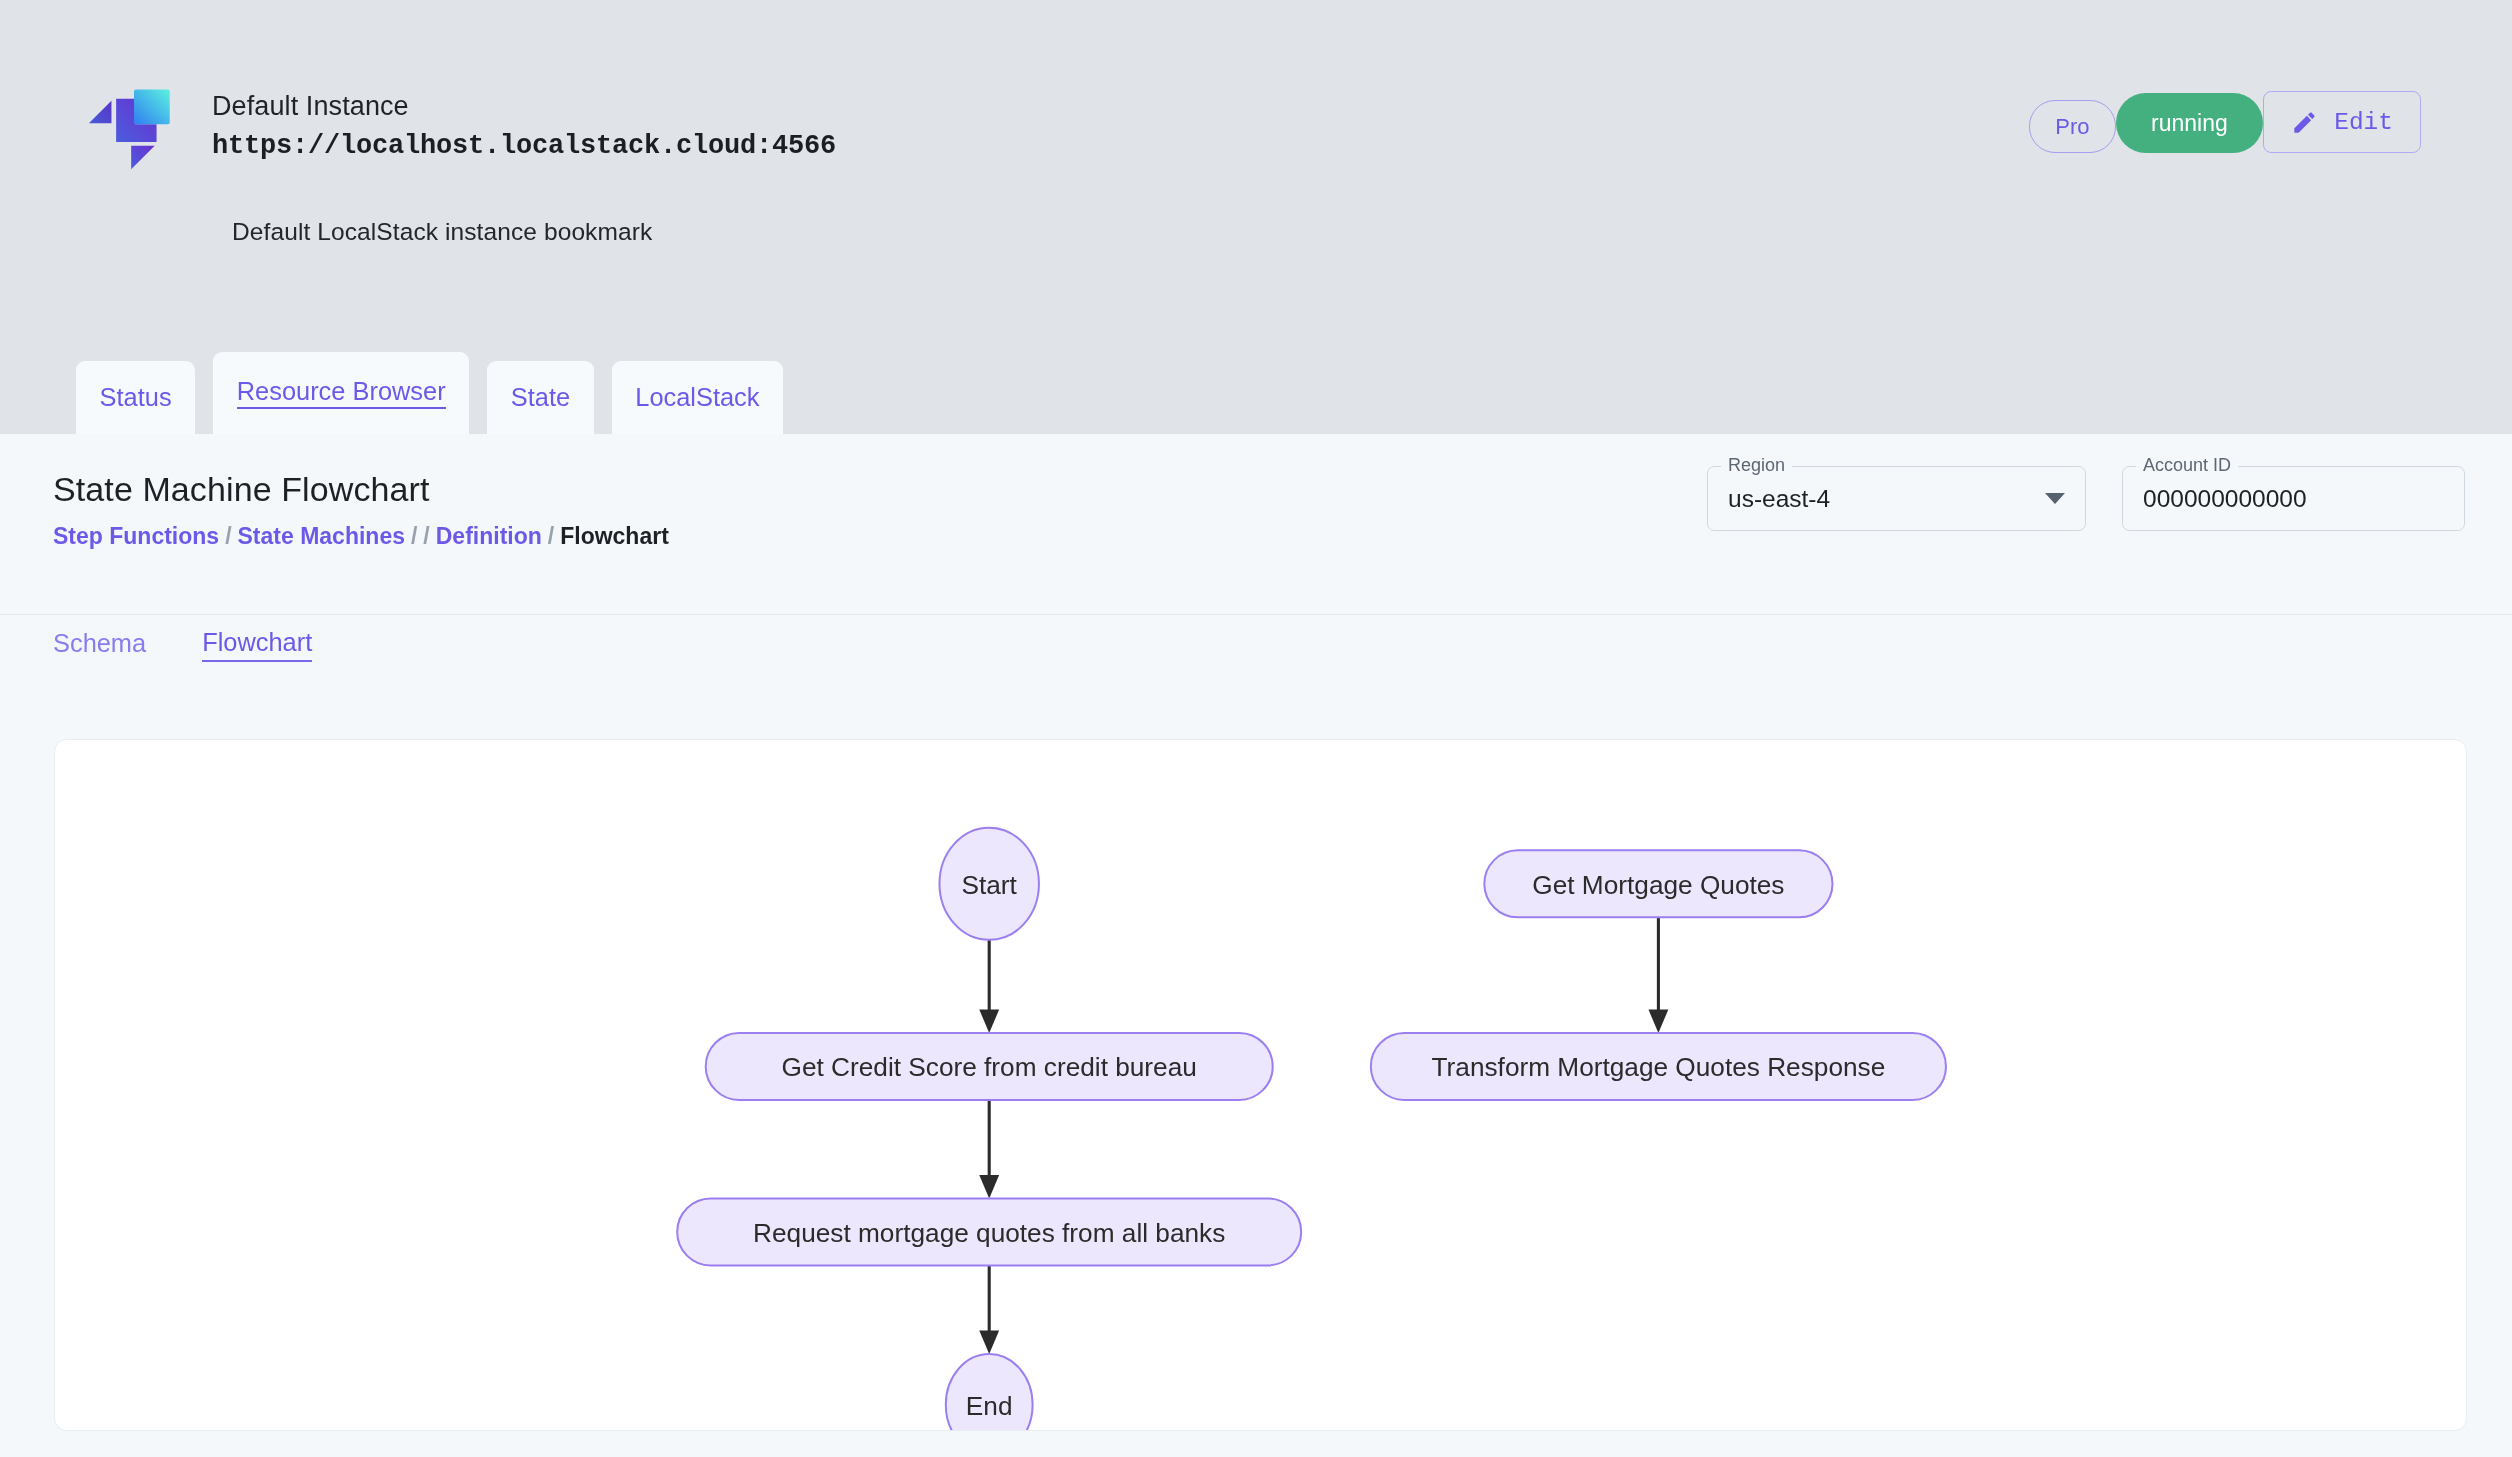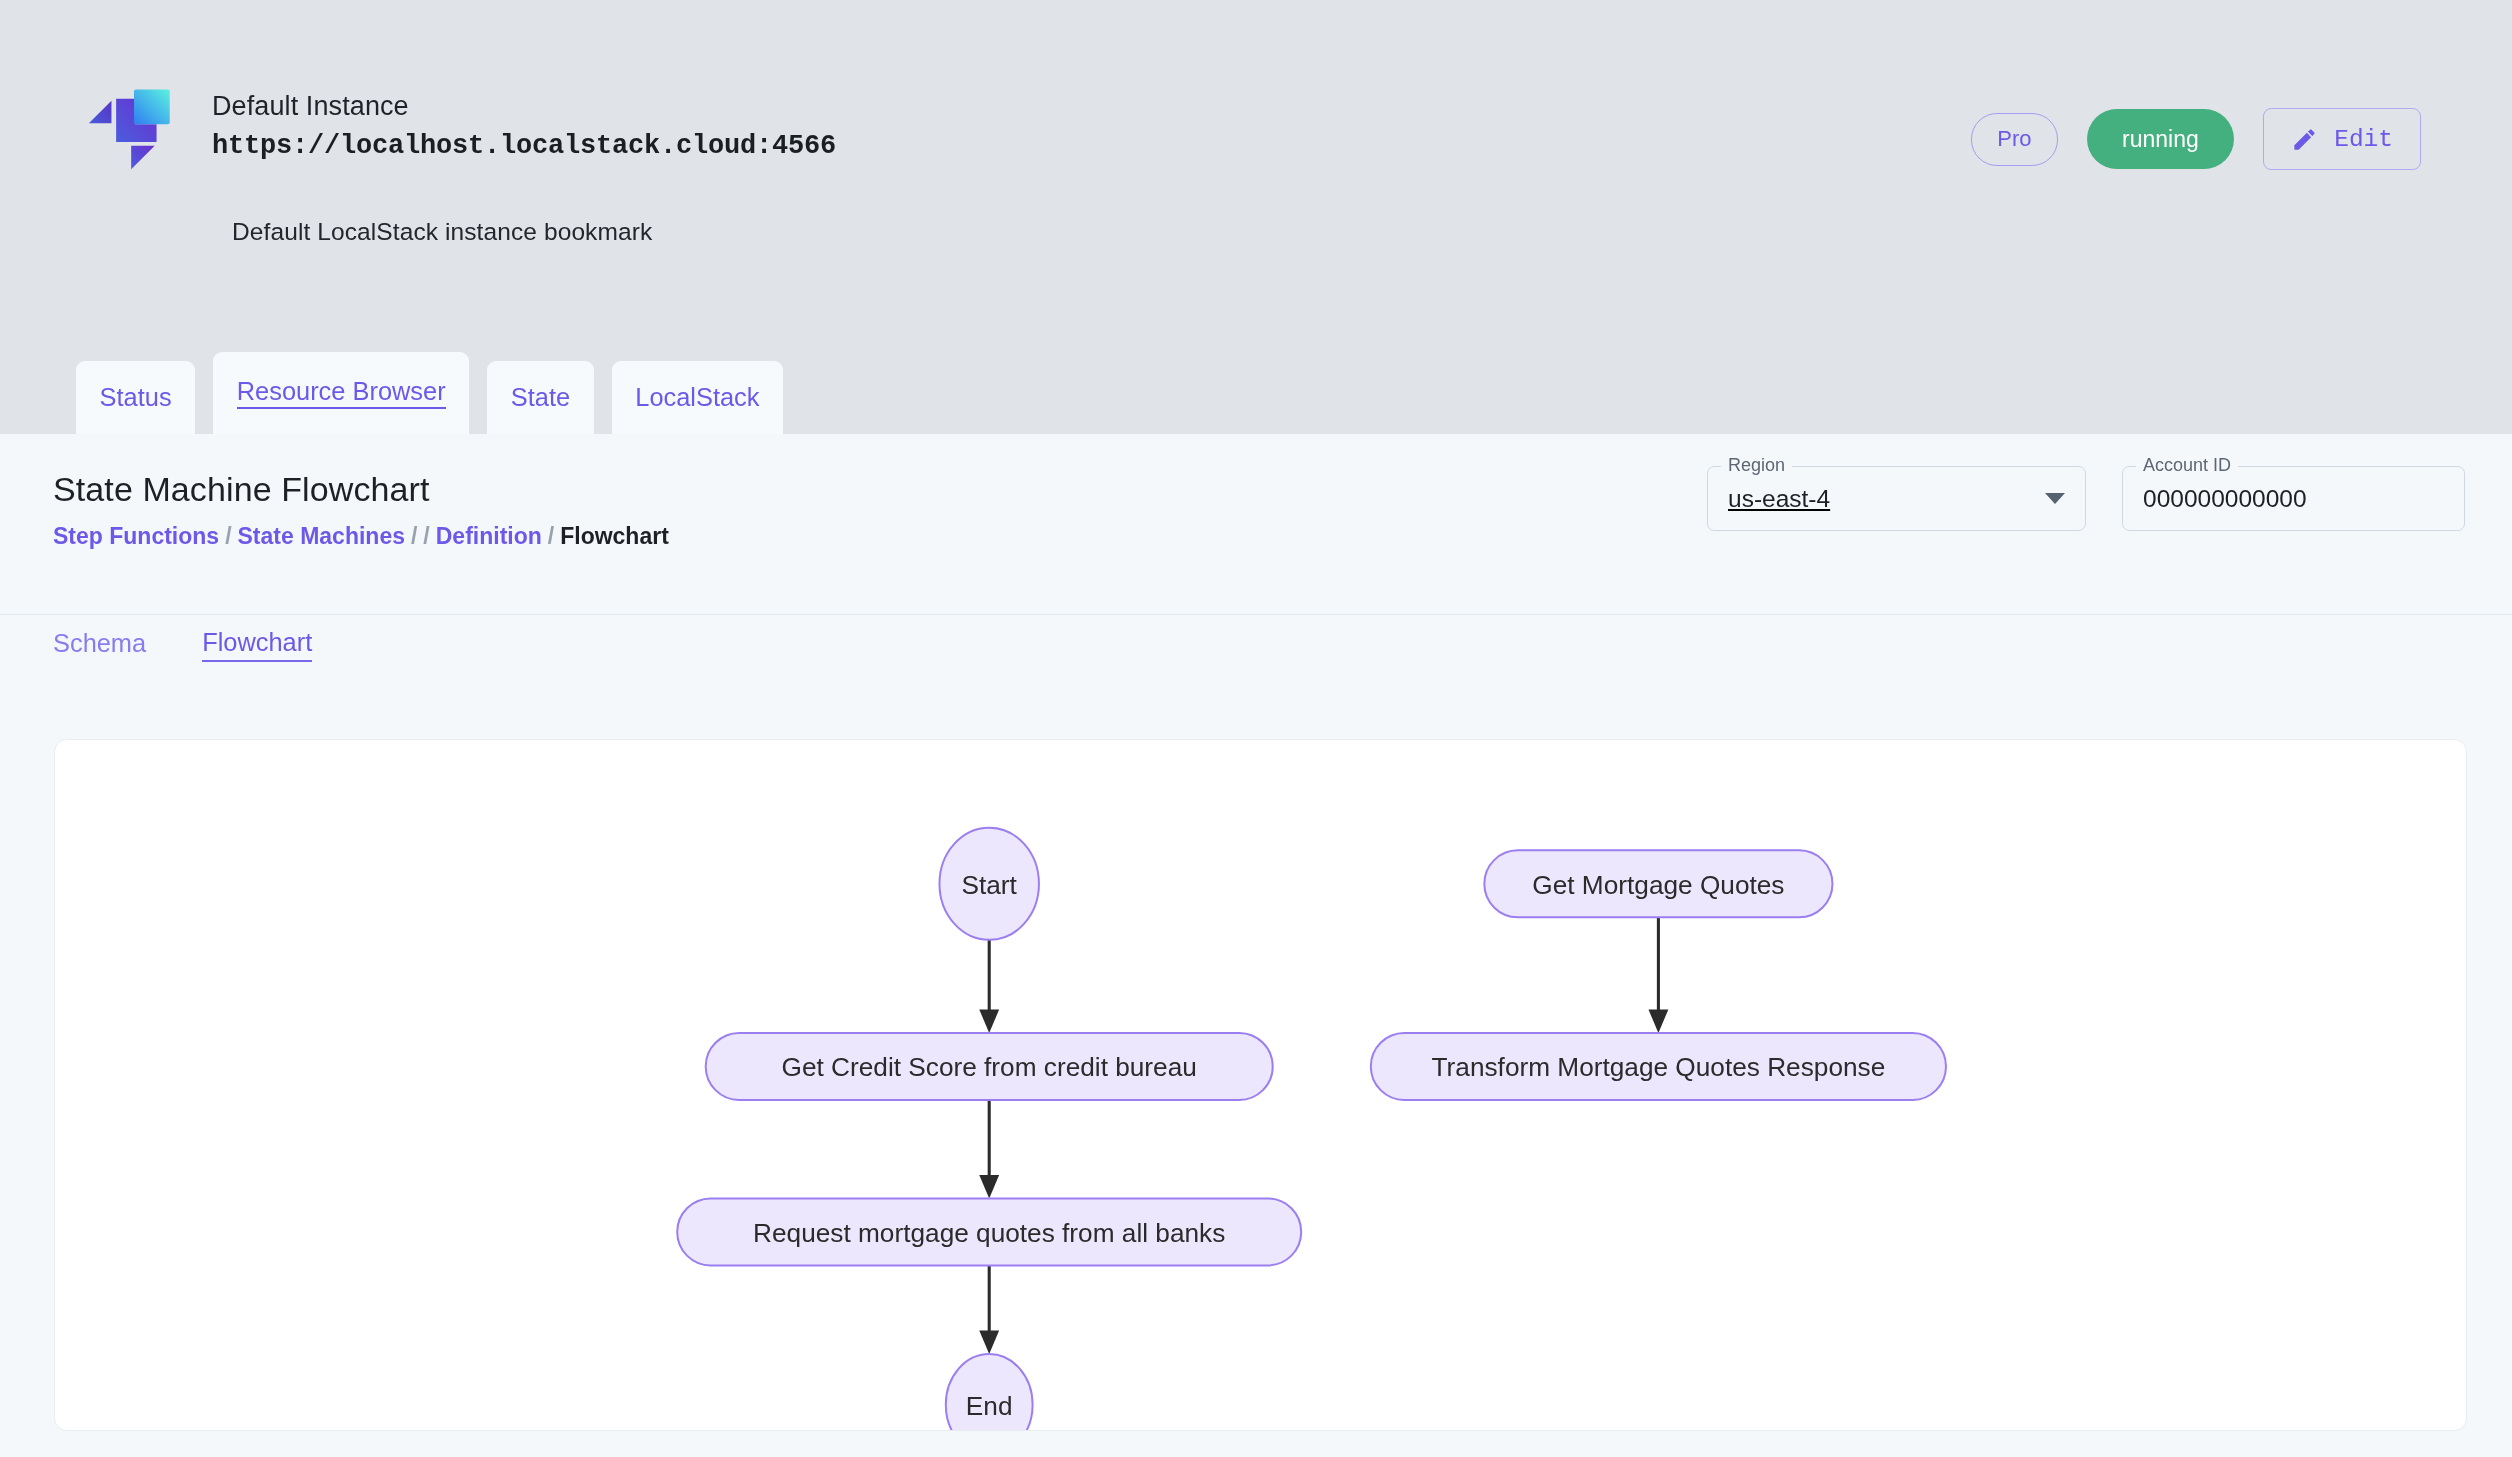--- a/index.html
+++ b/index.html
@@ -66,24 +66,23 @@
     top: 218px;
     font-size: 24.5px;
     color: #23272d;
     letter-spacing: 0.1px;
   }
 
   
   .banner-actions {
     position: absolute;
     right: 91px;
-    top: 108px;
-    display: flex;
-    align-items: center;
-    gap: 29px;
+    top: 91px;
+    display: flex;
+    align-items: flex-end;
   }
   .chip-pro {
     height: 53px;
     min-width: 87px;
     padding: 0 20px;
     border: 1.5px solid #a99cf0;
     border-radius: 26px;
     color: #6d58e8;
     font-size: 22px;
     display: flex;
@@ -217,21 +216,21 @@
     background: #f4f8fb;
     padding: 0 7.3px;
     font-size: 18px;
     color: #5d6773;
     line-height: 1;
   }
   .field .value {
     font-size: 24.5px;
     color: #1d2126;
   }
-  .field-region { width: 379px; justify-content: space-between; text-decoration: underline; }
+  .field-region { width: 379px; justify-content: space-between; }
   .field-account { width: 343px; }
   .caret {
     width: 0; height: 0;
     border-left: 10px solid transparent;
     border-right: 10px solid transparent;
     border-top: 11px solid #56626e;
     flex: none;
   }
 
   

